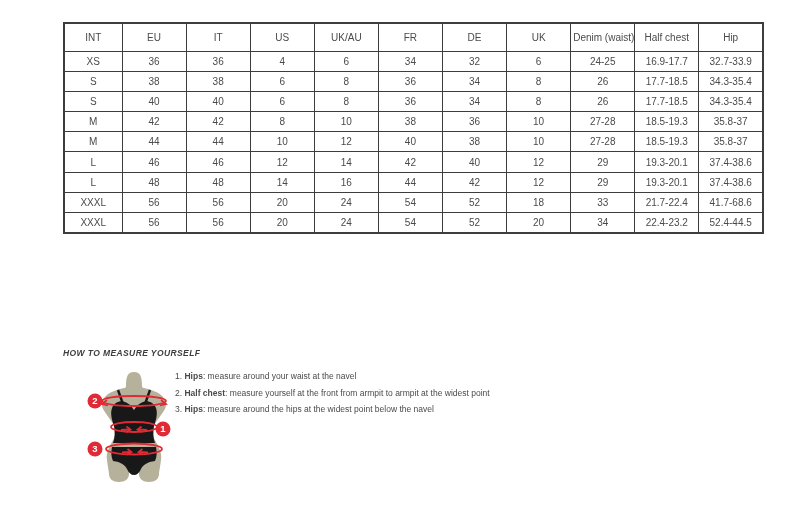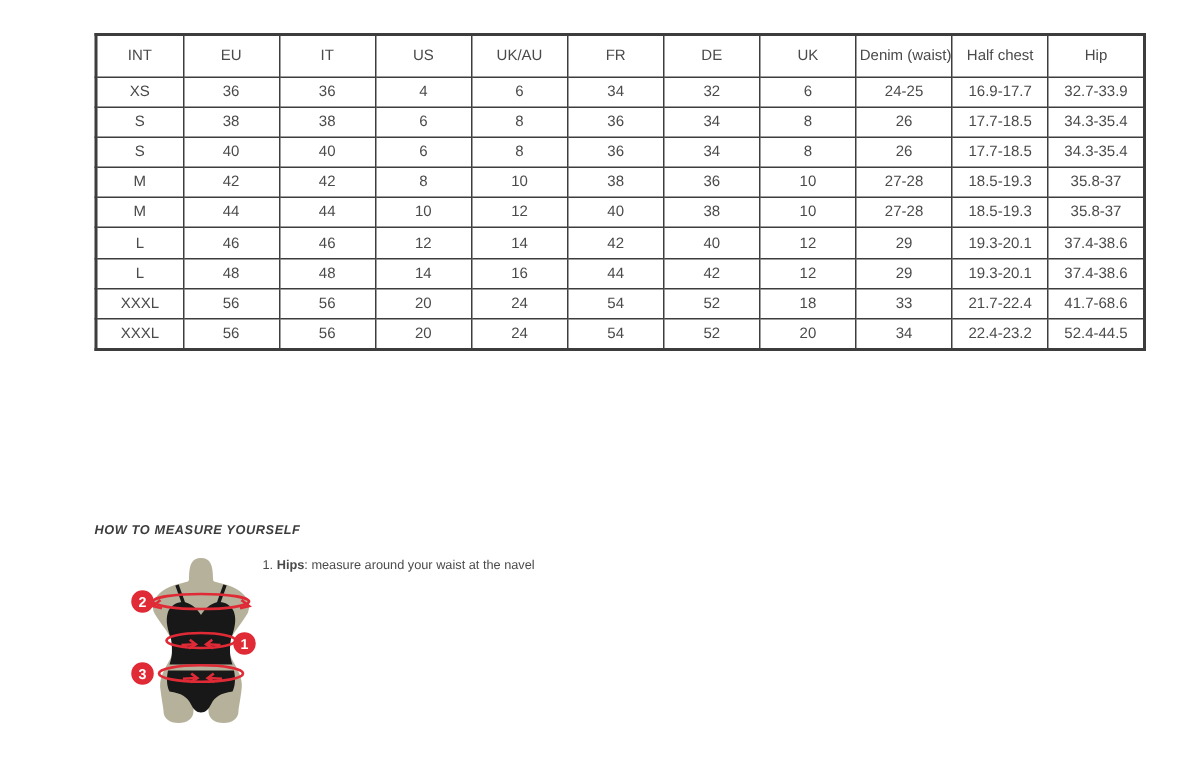--- a/index.html
+++ b/index.html
@@ -202,20 +202,22 @@
           <td>22.4-23.2</td>
           <td>52.4-44.5</td>
         </tr>
       </tbody>
   </table>
 
   <div class="measure-title">HOW TO MEASURE YOURSELF</div>
 
   <div class="steps">
       <div class="step"><span>1. </span><span class="term">Hips</span><span>: measure around your waist at the navel</span></div>
+      <div class="step"><span>2. </span><span class="term">Half chest</span><span>: measure yourself at the front from armpit to armpit at the widest point</span></div>
+      <div class="step"><span>3. </span><span class="term">Hips</span><span>: measure around the hips at the widest point below the navel</span></div>
     </div>
 
   <div class="figure-wrap">
     <svg width="112" height="138" viewBox="0 0 112 138">
 
       <path fill="#b6b19b" d="M48,16 C48,6 50,2 56,2 C62,2 64,6 64,16 C64,18 66,19 68,20 L44,20 C46,19 48,18 48,16 Z"></path>
       <path fill="#b6b19b" d="M46,18
            C38,20 31,22 27,27
            C24,30 23,35 25,39
            C29,46 35,52 37,58

